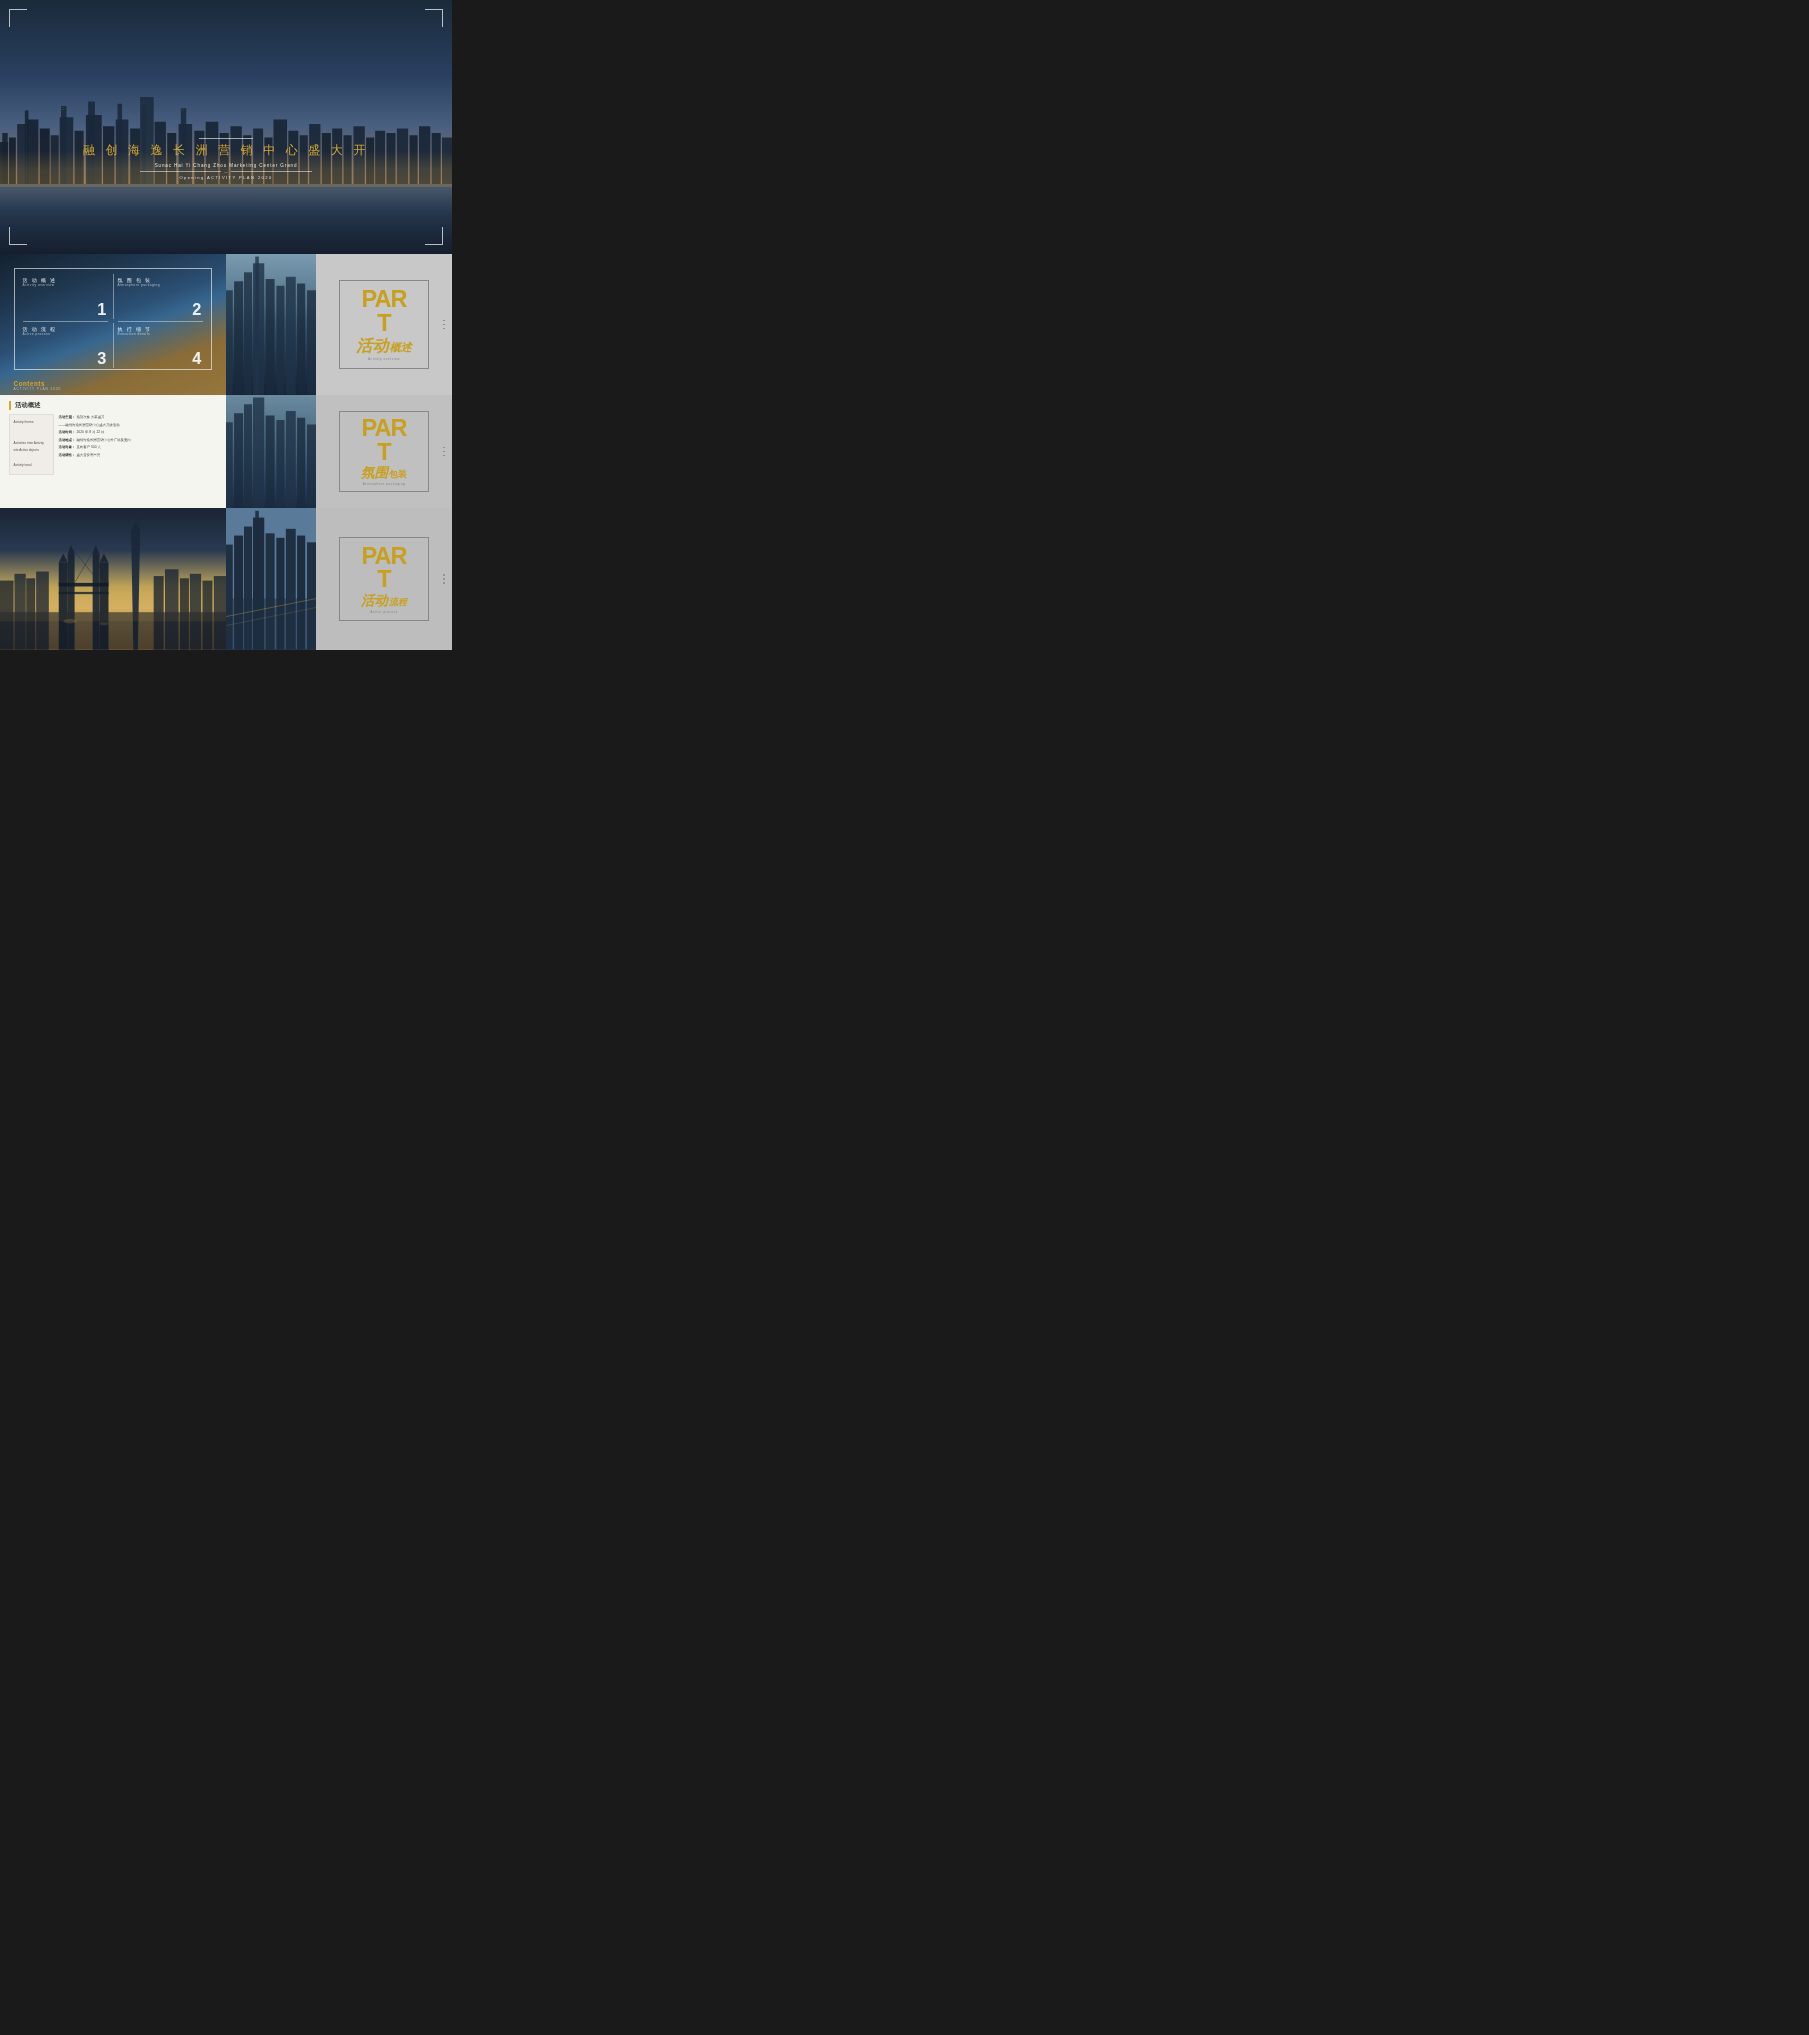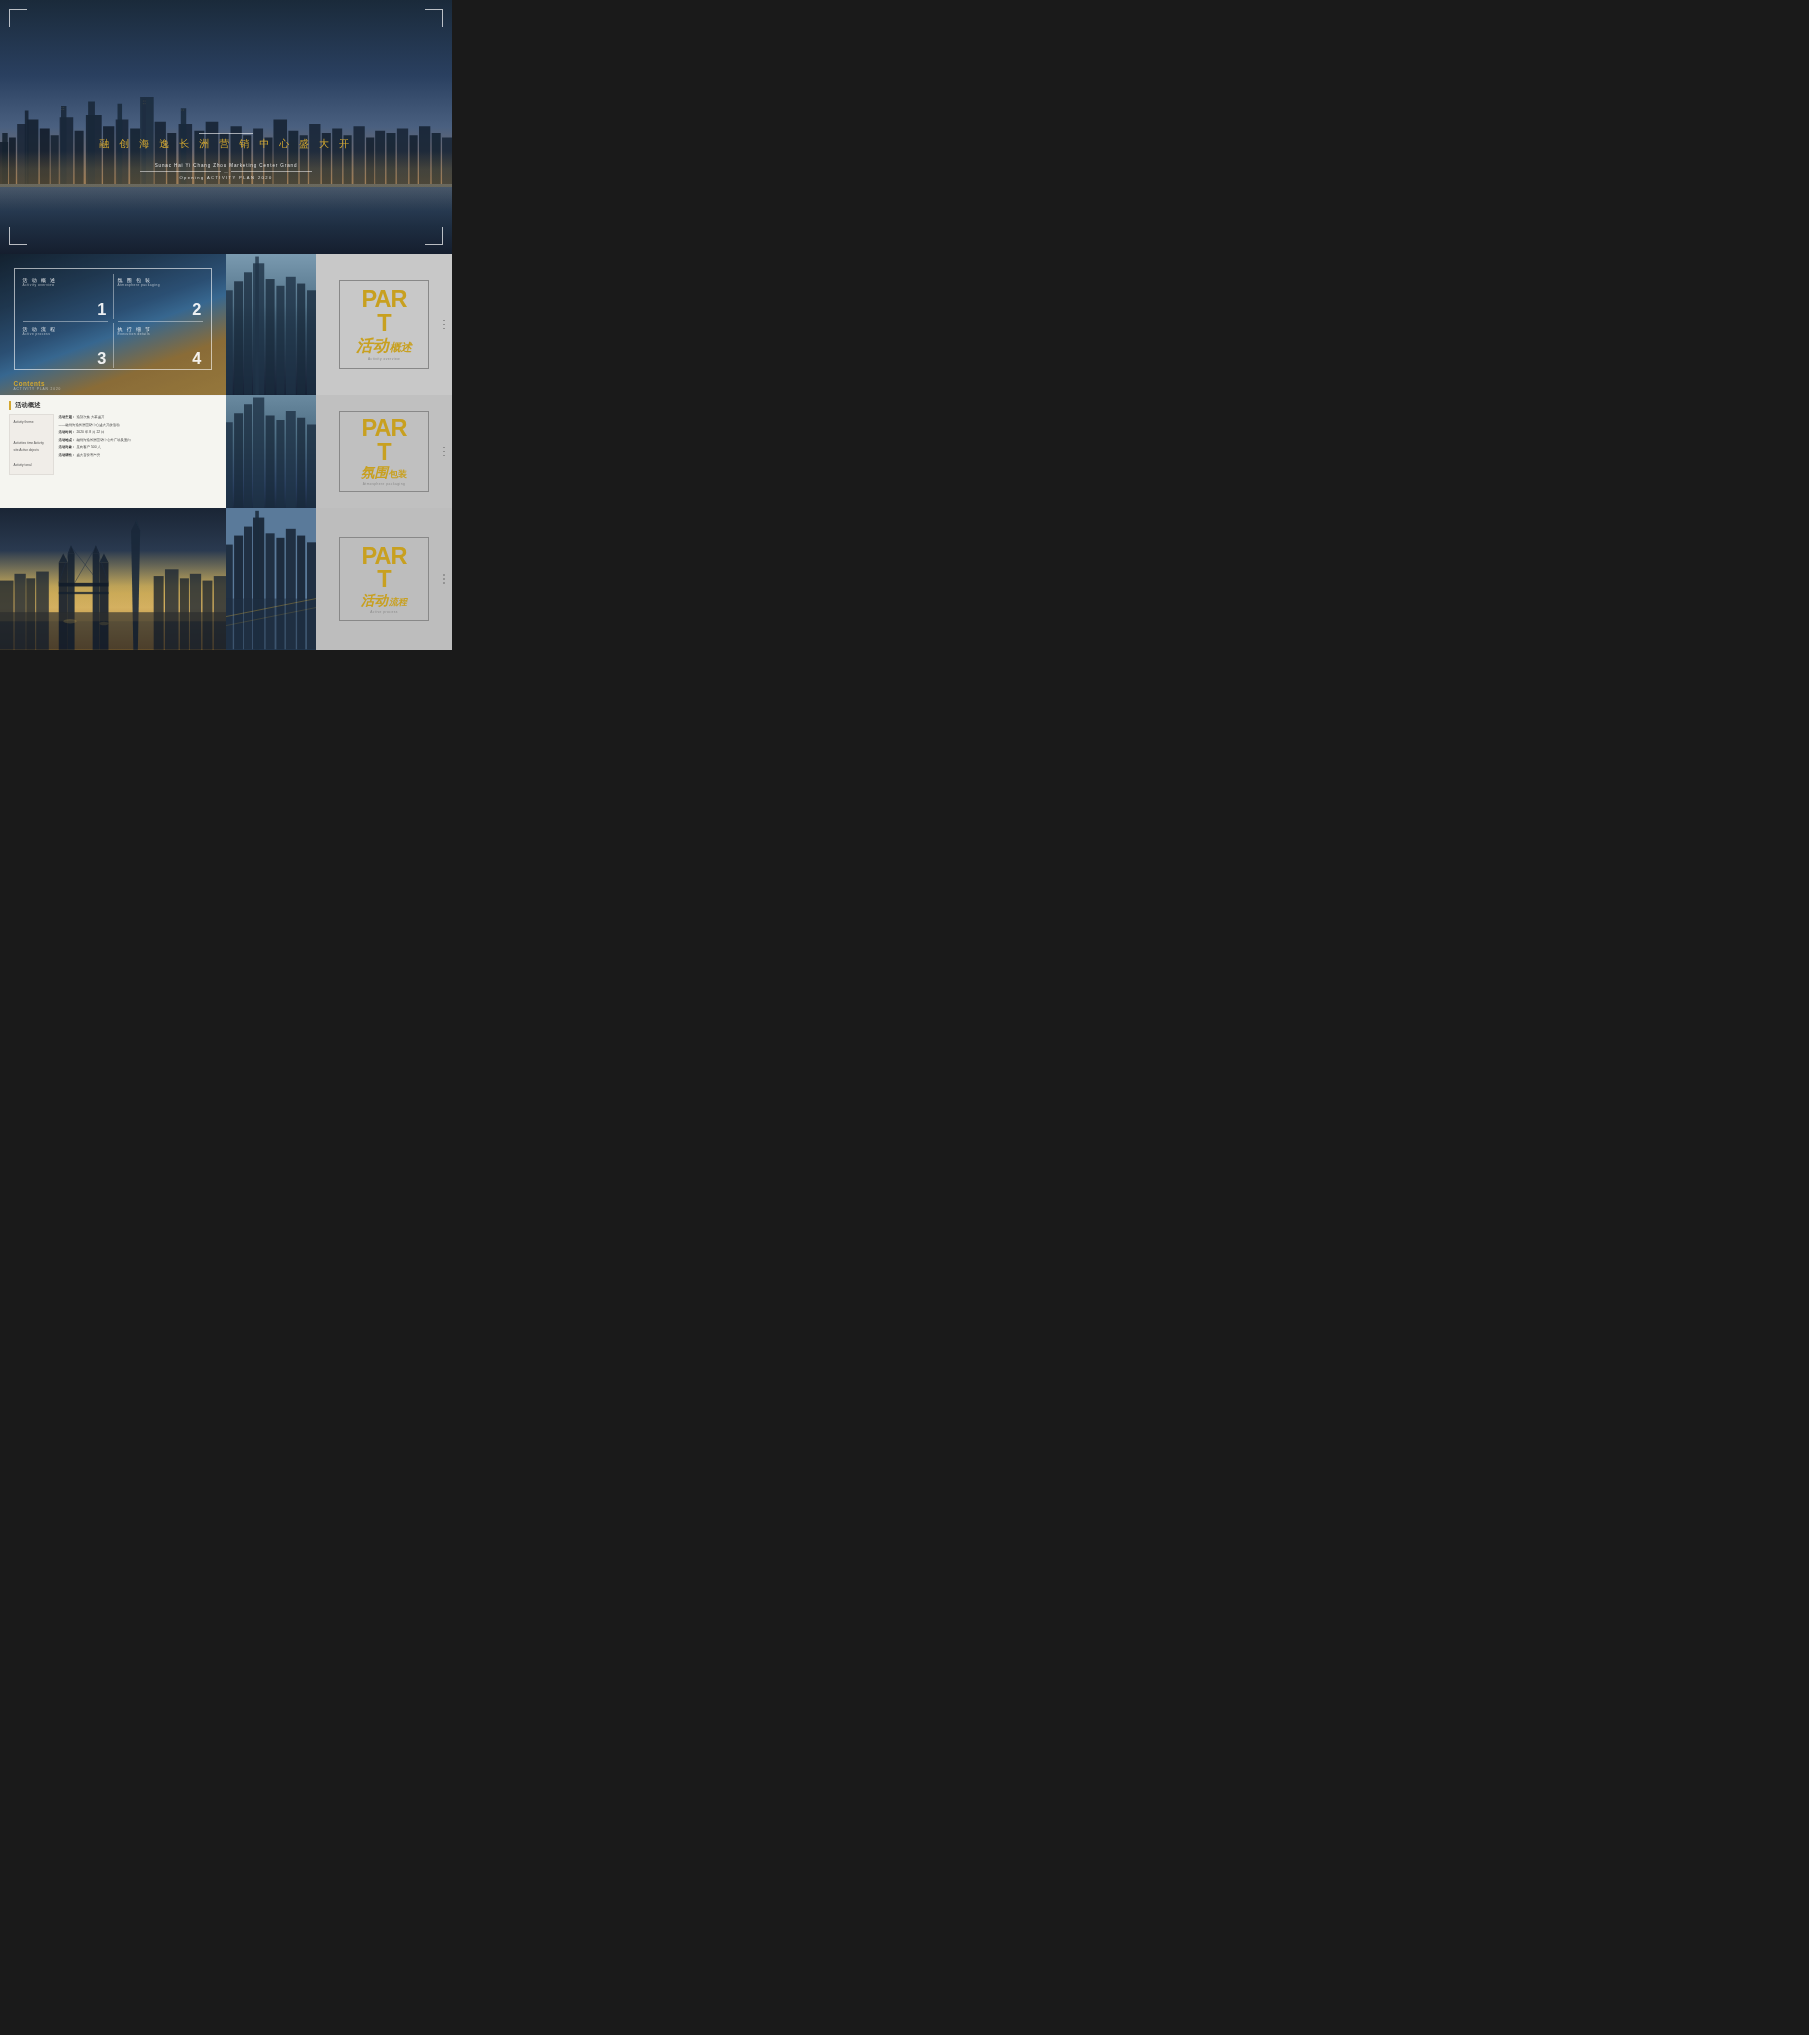--- a/index.html
+++ b/index.html
@@ -73,23 +73,23 @@
       padding-bottom: 4.5px;
     }
     .hero-line {
       width: 54px;
       height: 0.5px;
       background: rgba(255,255,255,0.6);
       margin: 0 auto 3.6px;
     }
     .hero-chinese-title {
       color: #d4a830;
-      font-size: 10px;
+      font-size: 12px;
       letter-spacing: 3.6px;
-      margin-bottom: 12px;
+      margin-bottom: 4px;
     }
     .hero-subtitle {
       color: rgba(255,255,255,0.85);
       font-size: 4.5px;
       letter-spacing: 0.9px;
       margin-bottom: 1.8px;
     }
     .hero-divider-line {
       display: flex;
       align-items: center;

